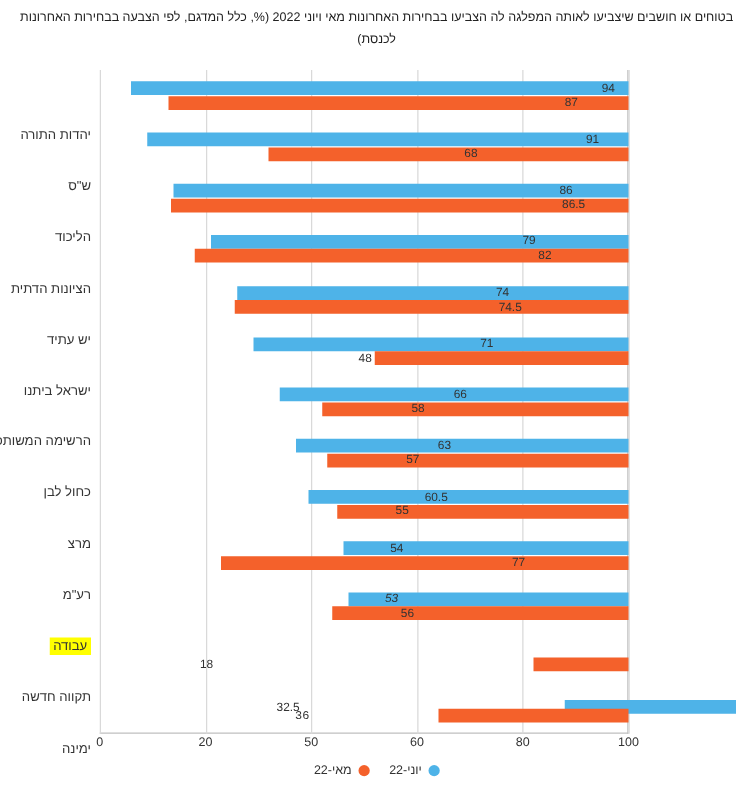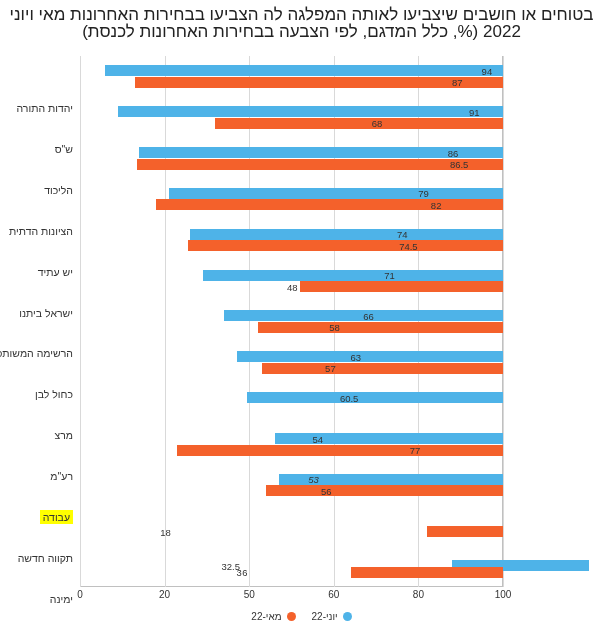--- a/index.html
+++ b/index.html
@@ -18,21 +18,21 @@
     position: relative;
     width: 603px;
     height: 640px;
   }
   #chart-title {
     position: absolute;
     top: 6px;
     left: 8px;
     right: 8px;
     text-align: center;
-    font-size: 17px;
+    font-size: 10px;
     line-height: 17px;
     color: #222222;
     direction: rtl;
   }
   
   #plot {
     position: absolute;
     left: 80px;       
     top: 56px;
     width: 423px;     
@@ -262,20 +262,24 @@
             <div class="bar s1" style="width: 241.11px;"></div>
             <div class="vlabel" style="left: 245.11px;">57</div>
           </div>
         </div>
         <div class="group" style="height: 40.8462px;">
           <div class="cat-label">מרצ</div>
           <div class="barwrap" style="width: 423px; top: 9.42308px;">
             <div class="bar s0" style="width: 255.915px;"></div>
             <div class="vlabel" style="left: 259.915px;">60.5</div>
           </div>
+          <div class="barwrap" style="width: 423px; top: 20.9231px;">
+            <div class="bar s1" style="width: 232.65px;"></div>
+            <div class="vlabel" style="left: 236.65px;">55</div>
+          </div>
         </div>
         <div class="group" style="height: 40.8462px;">
           <div class="cat-label">רע"מ</div>
           <div class="barwrap" style="width: 423px; top: 9.42308px;">
             <div class="bar s0" style="width: 228.42px;"></div>
             <div class="vlabel" style="left: 232.42px;">54</div>
           </div>
           <div class="barwrap" style="width: 423px; top: 20.9231px;">
             <div class="bar s1" style="width: 325.71px;"></div>
             <div class="vlabel" style="left: 329.71px;">77</div>

